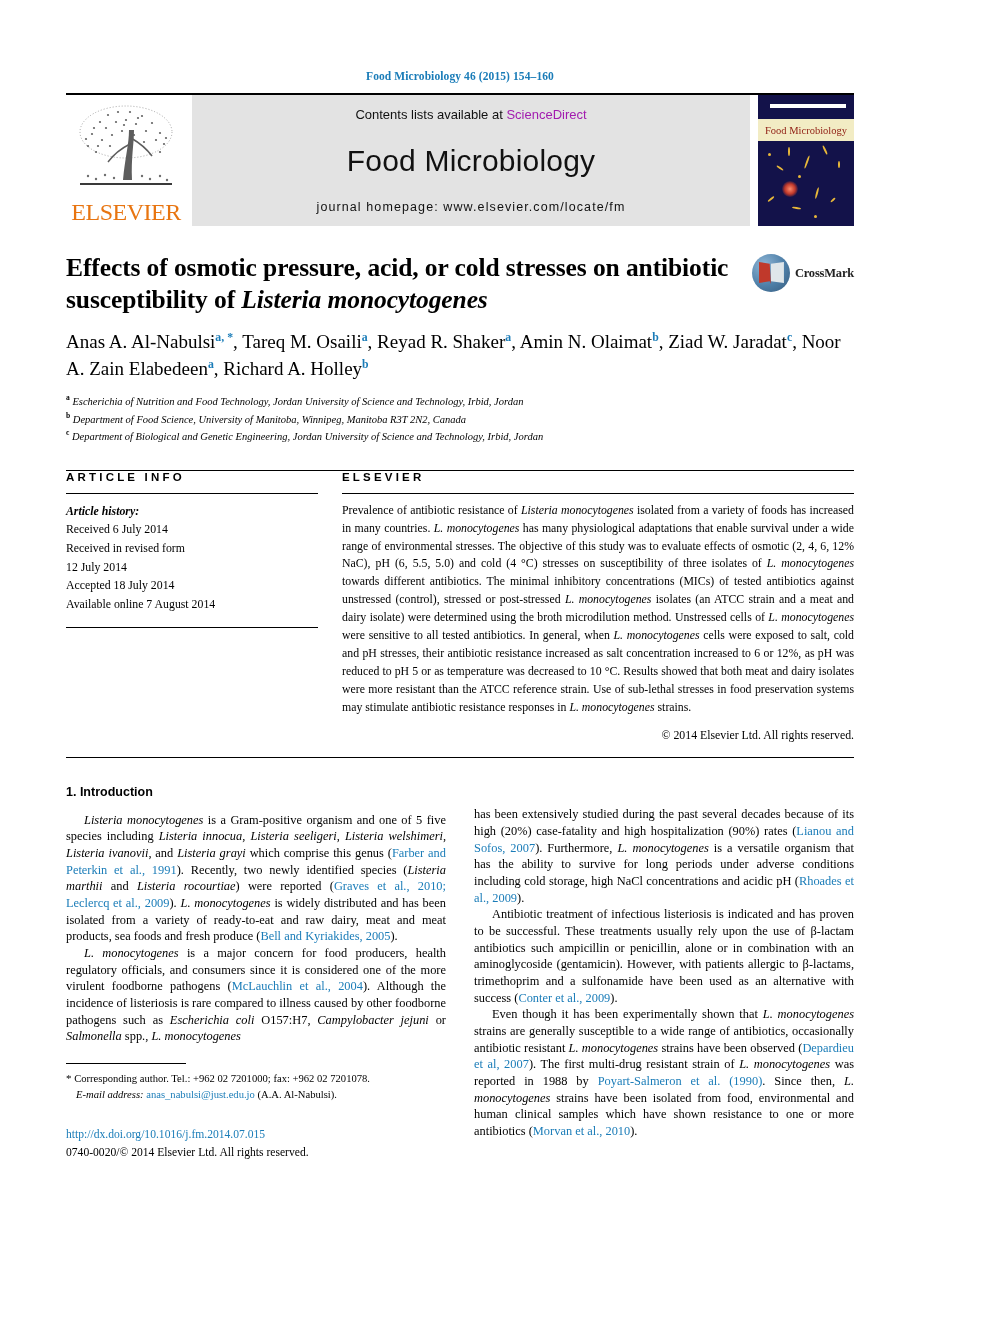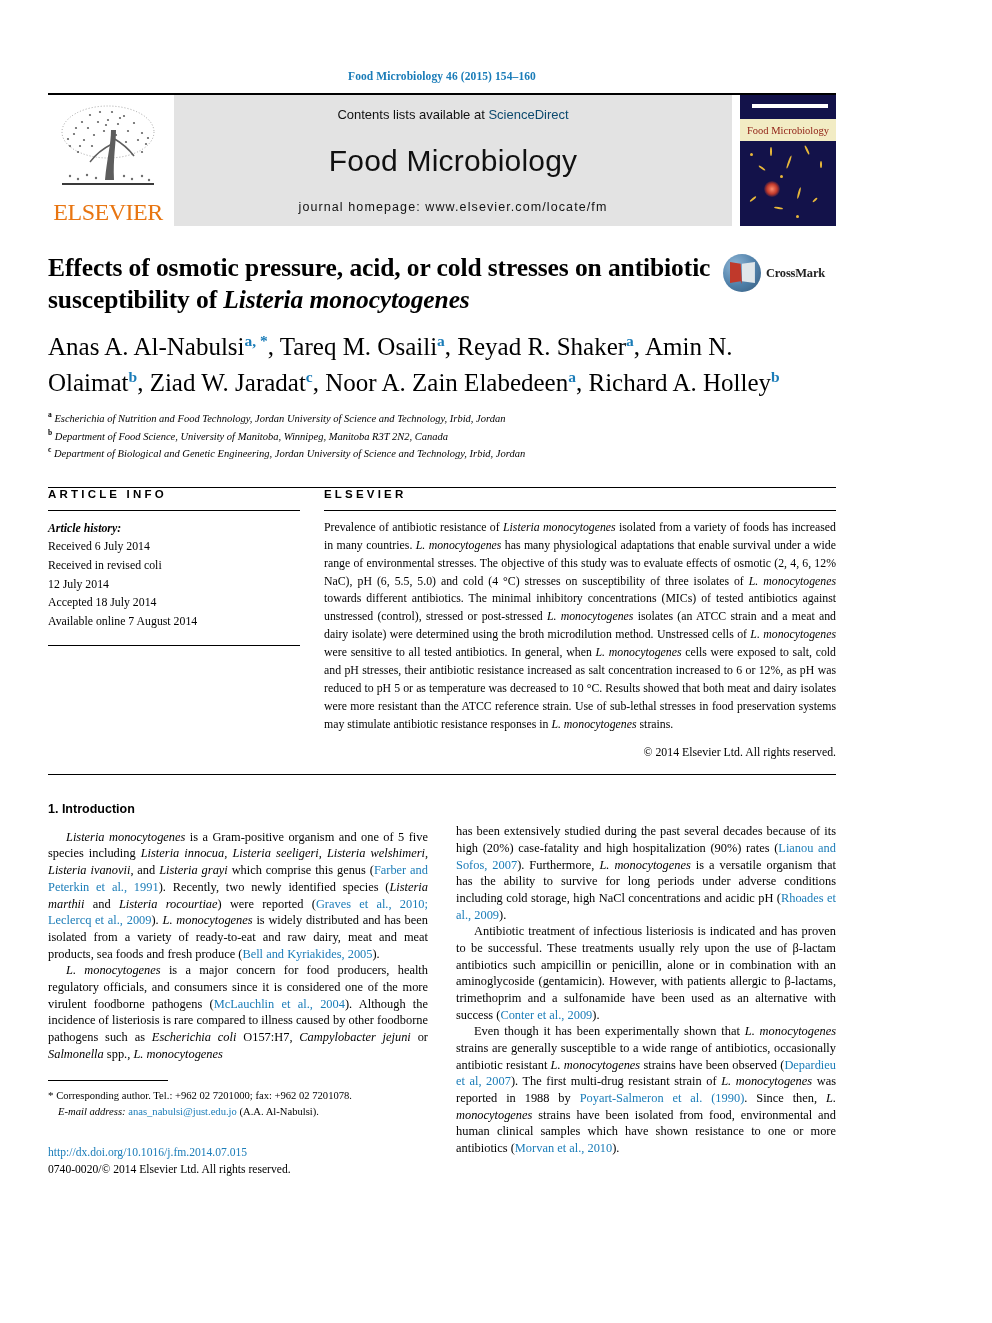--- a/index.html
+++ b/index.html
@@ -13,20 +13,21 @@
     font-family: "Liberation Serif", "DejaVu Serif", serif;
     color: #000000;
     position: relative;
     overflow: hidden;
   }
   .page {
     position: relative;
     width: 884px;
     height: 1323px;
     padding: 0;
+    margin-left: 18px;
   }
   
   .running-head {
     text-align: center;
     font-size: 11.5px;
     color: #1a7cb8;
     font-weight: bold;
     padding-top: 70px;
     letter-spacing: .1px;
   }
@@ -68,21 +69,21 @@
     justify-content: space-between;
     padding: 12px 0 12px 0;
     margin-left: 6px;
   }
   .contents-line {
     font-family: "Liberation Sans", sans-serif;
     font-size: 13px;
     color: #111;
   }
   .contents-line .sd {
-    color: #0c4a6e;
+    color: #a21caf;
   }
   .journal-name {
     font-family: "Liberation Sans", sans-serif;
     font-size: 30px;
     font-weight: normal;
     color: #111;
     letter-spacing: .2px;
   }
   .homepage-line {
     font-family: "Liberation Sans", sans-serif;
@@ -138,21 +139,21 @@
     font-size: 25.5px;
     font-weight: bold;
     line-height: 1.26;
     margin: 0;
     max-width: 760px;
     letter-spacing: -0.1px;
   }
   h1.paper-title .it { font-style: italic; }
   .authors {
     font-family: "Liberation Serif", serif;
-    font-size: 25px;
+    font-size: 19px;
     line-height: 1.42;
     margin-top: 13px;
     max-width: 780px;
   }
   .authors sup, .aff sup, .affil-mark {
     color: #1a7cb8;
     font-size: 0.62em;
     vertical-align: super;
     font-weight: bold;
   }
@@ -166,21 +167,21 @@
   .affiliations .aff-mark {
     color: #000;
     font-style: normal;
     font-size: 0.72em;
     vertical-align: super;
     font-weight: bold;
   }
   
   .crossmark {
     position: absolute;
-    right: 11px;
+    right: 0;
     top: 2px;
     display: flex;
     align-items: center;
     gap: 5px;
   }
   .cm-circle {
     width: 38px; height: 38px;
     border-radius: 50%;
     background: radial-gradient(circle at 32% 30%, #8fb6d6 0%, #4e7fa8 55%, #35597a 100%);
     position: relative;
@@ -426,21 +427,21 @@
   </div>
 
   <div class="info-abstract">
 
     <div class="col-info">
       <div class="sec-head">ARTICLE INFO</div>
       <div class="rule"></div>
       <div class="info-block">
         <div class="lbl">Article history:</div>
         <div>Received 6 July 2014</div>
-        <div>Received in revised coli</div>
+        <div>Received in revised form</div>
         <div>12 July 2014</div>
         <div>Accepted 18 July 2014</div>
         <div>Available online 7 August 2014</div>
       </div>
       <div class="info-gap"></div>
       <div class="rule"></div>
     </div>
 
     <div class="col-abs">
       <div class="sec-head">ELSEVIER</div>

